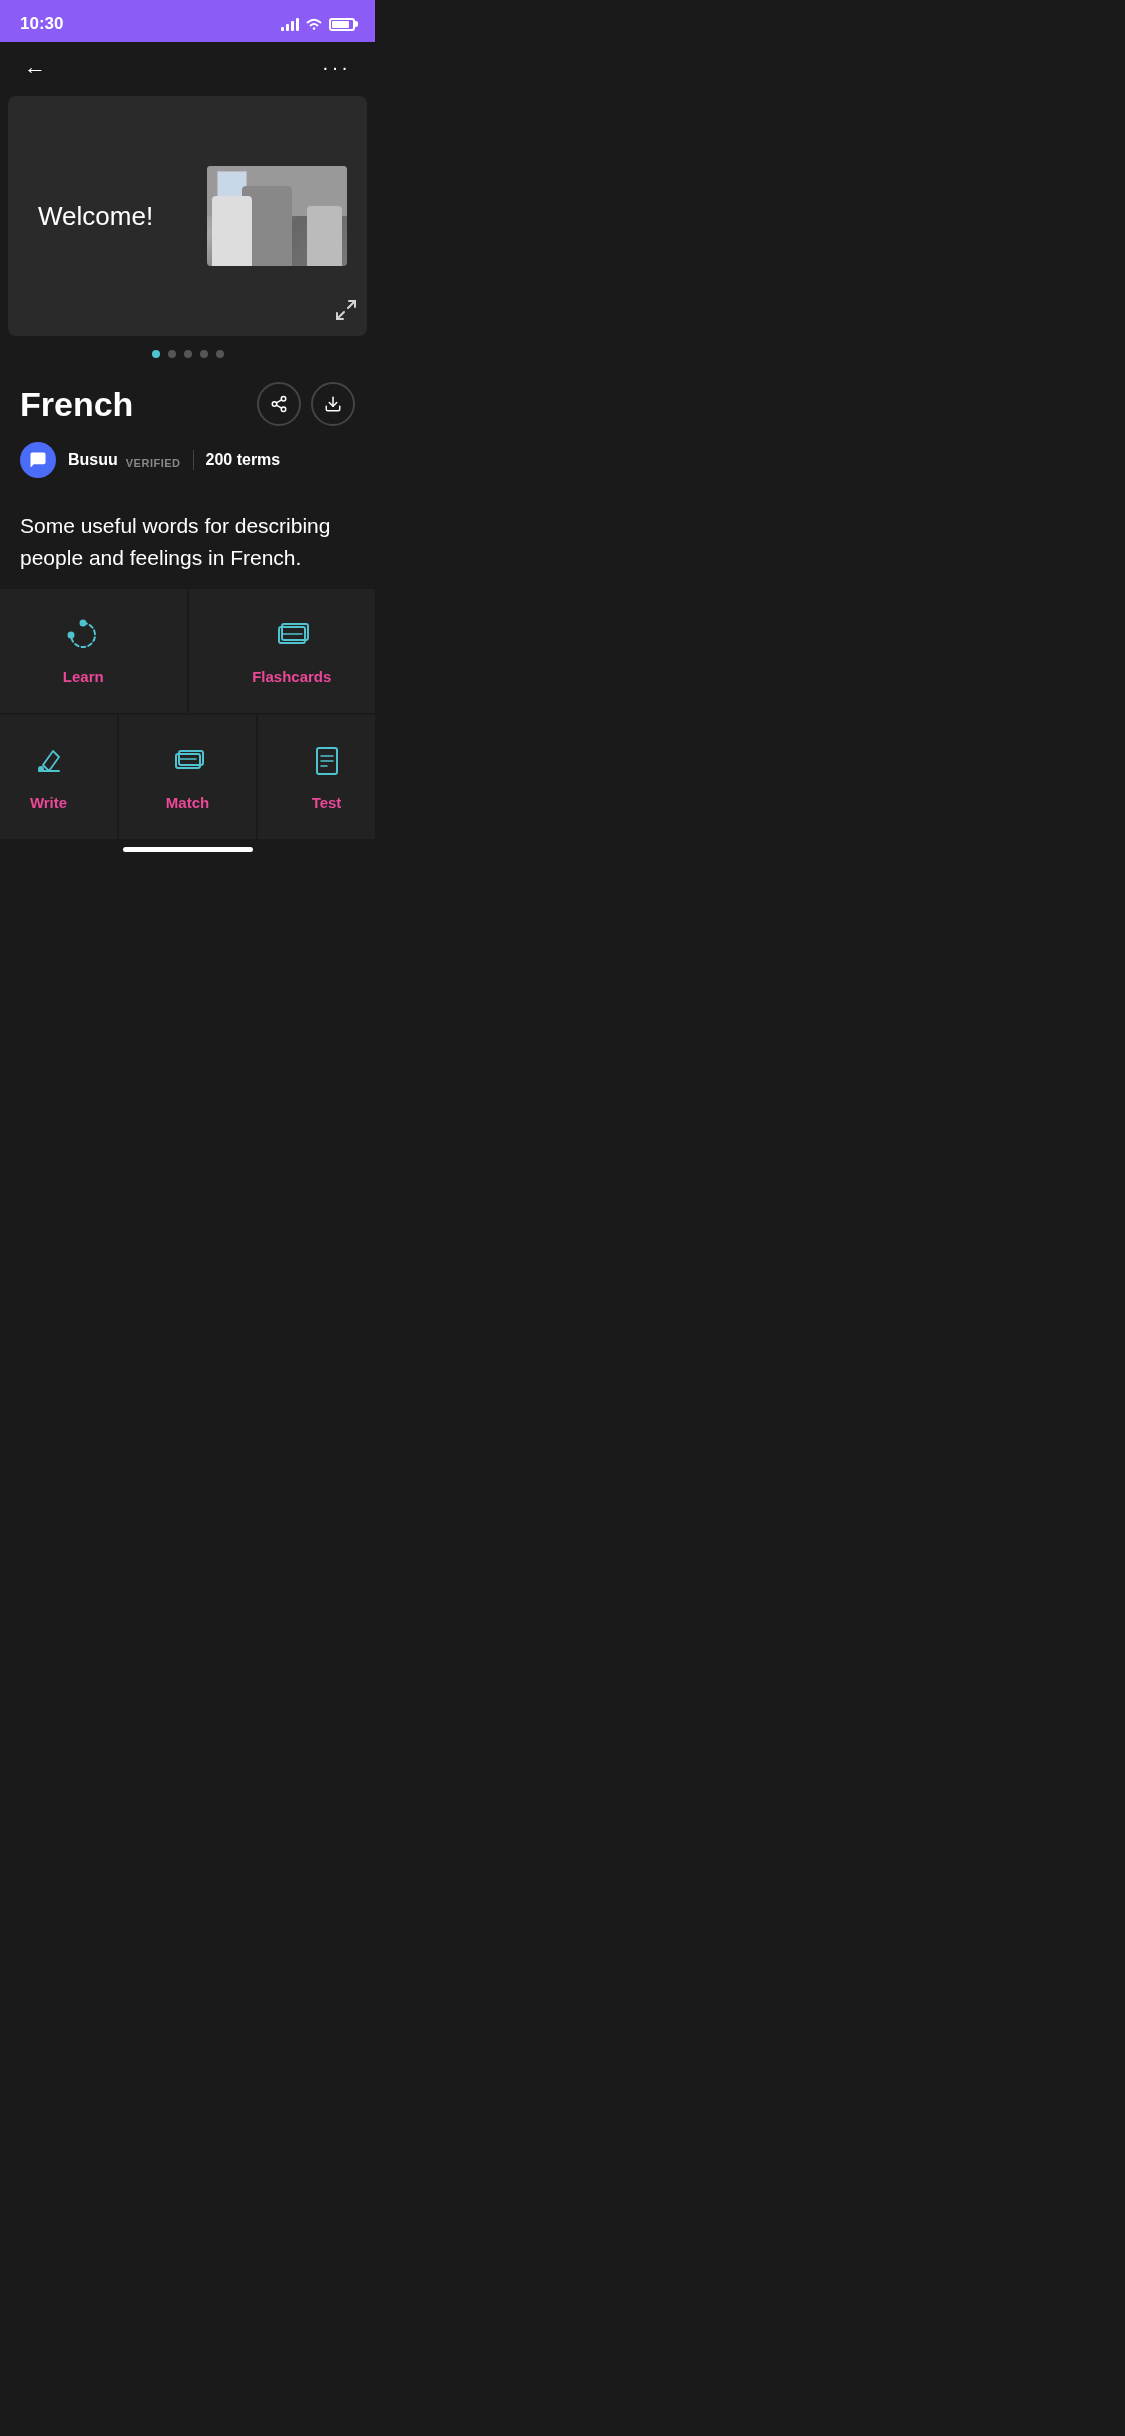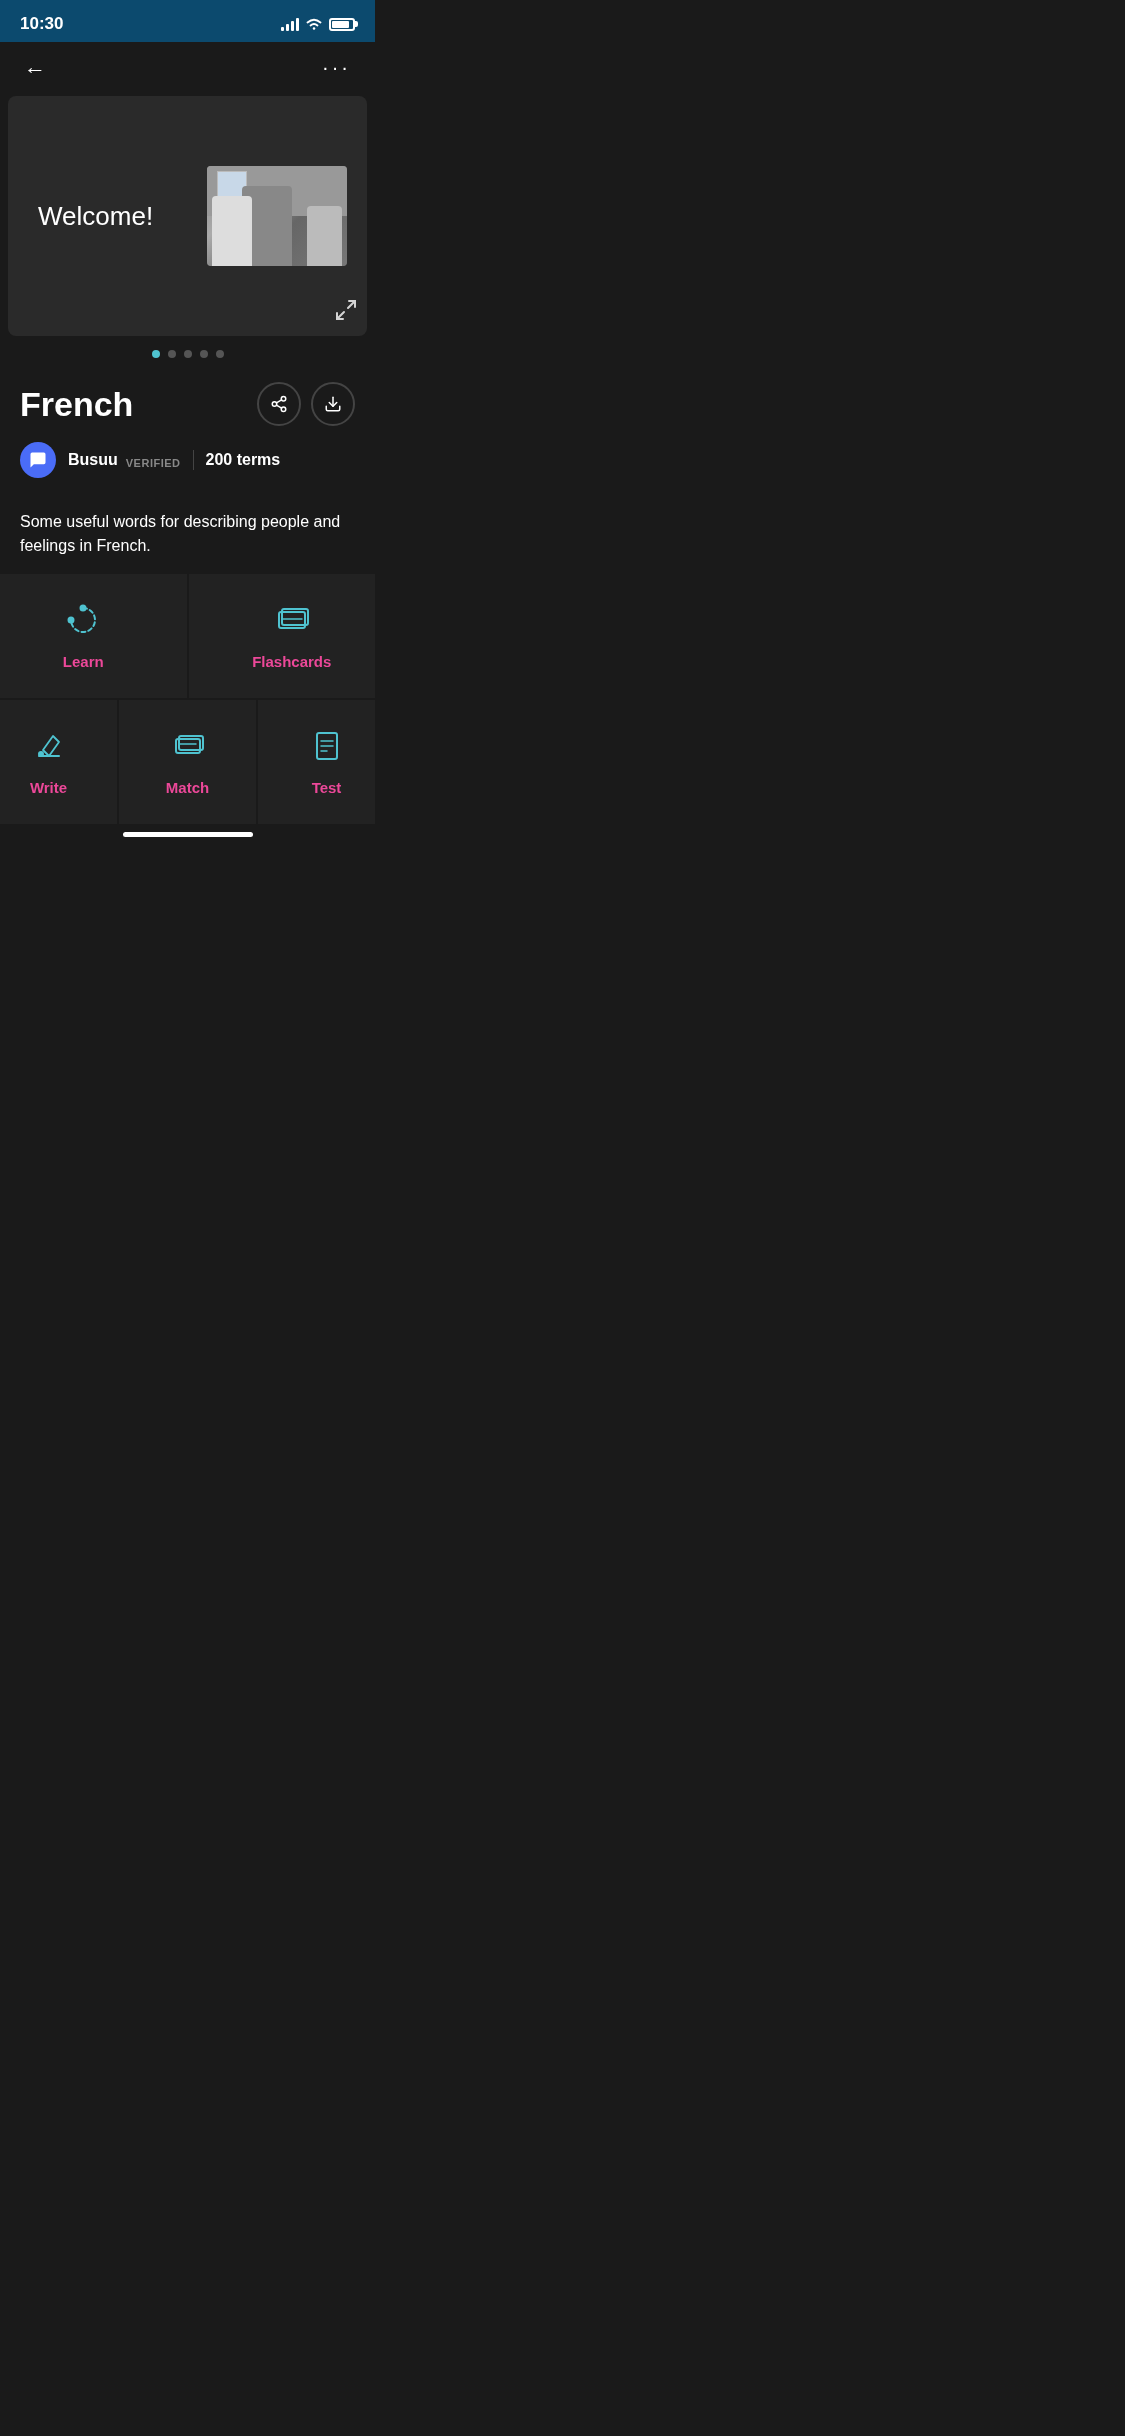--- a/index.html
+++ b/index.html
@@ -14,21 +14,21 @@
       overflow-x: hidden;
       position: relative;
     }
 
     
     .status-bar {
       display: flex;
       justify-content: space-between;
       align-items: center;
       padding: 14px 20px 8px;
-      background: #0c4a6e;
+      background: #8b5cf6;
     }
 
     .status-time {
       font-size: 17px;
       font-weight: 600;
       color: #ffffff;
     }
 
     .status-icons {
       display: flex;
@@ -314,21 +314,21 @@
       background: #444;
     }
 
     .terms-count {
       font-size: 16px;
       font-weight: 600;
       color: #fff;
     }
 
     .description {
-      font-size: 16px;
+      font-size: 21px;
       color: #fff;
       line-height: 1.5;
       margin-bottom: 16px;
     }
 
     .promo-text {
       font-size: 15px;
       color: #ddd;
       line-height: 1.6;
       margin-bottom: 20px;

